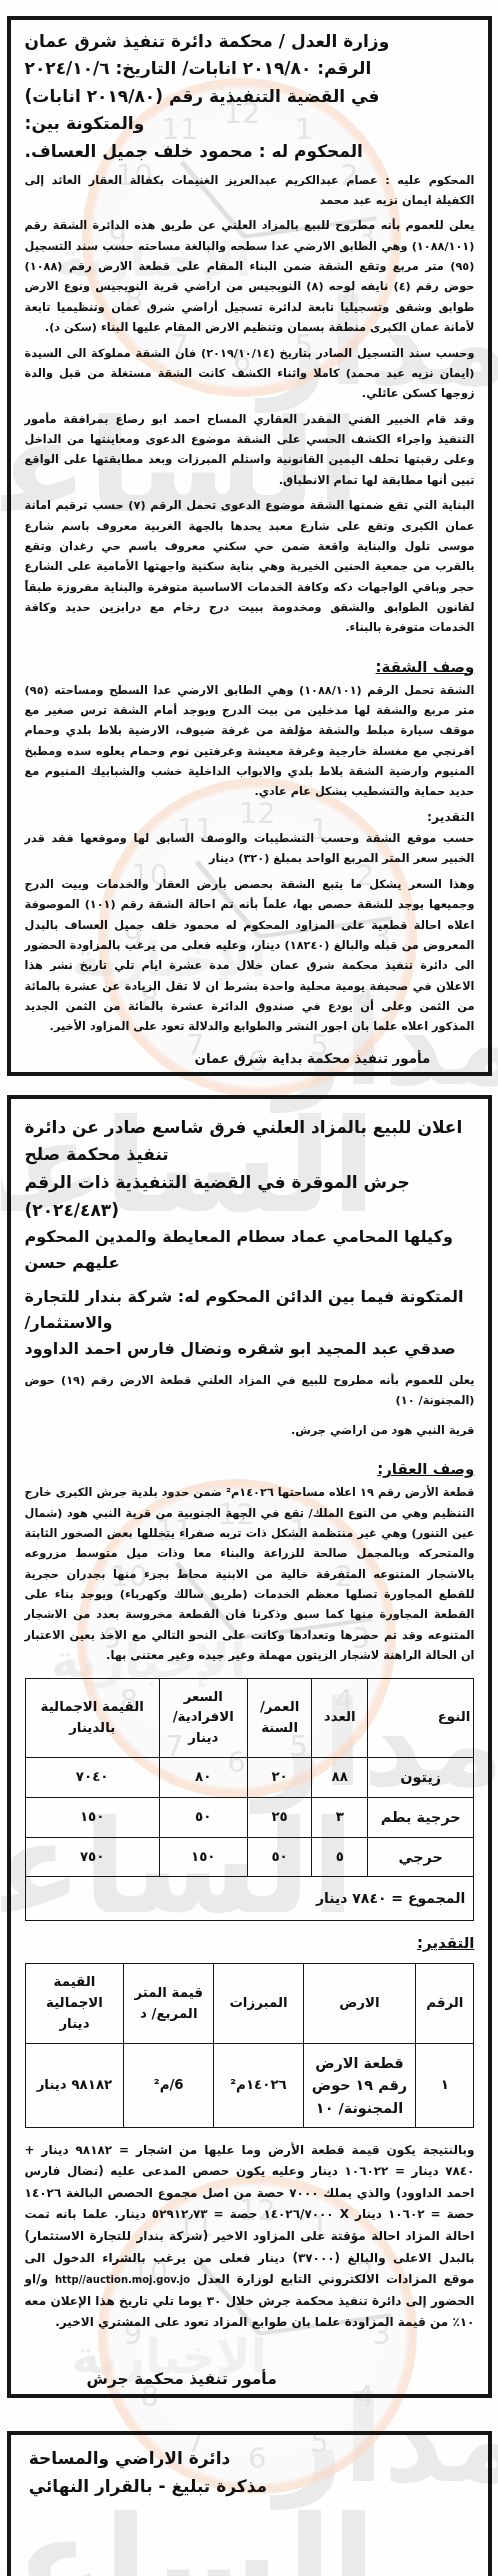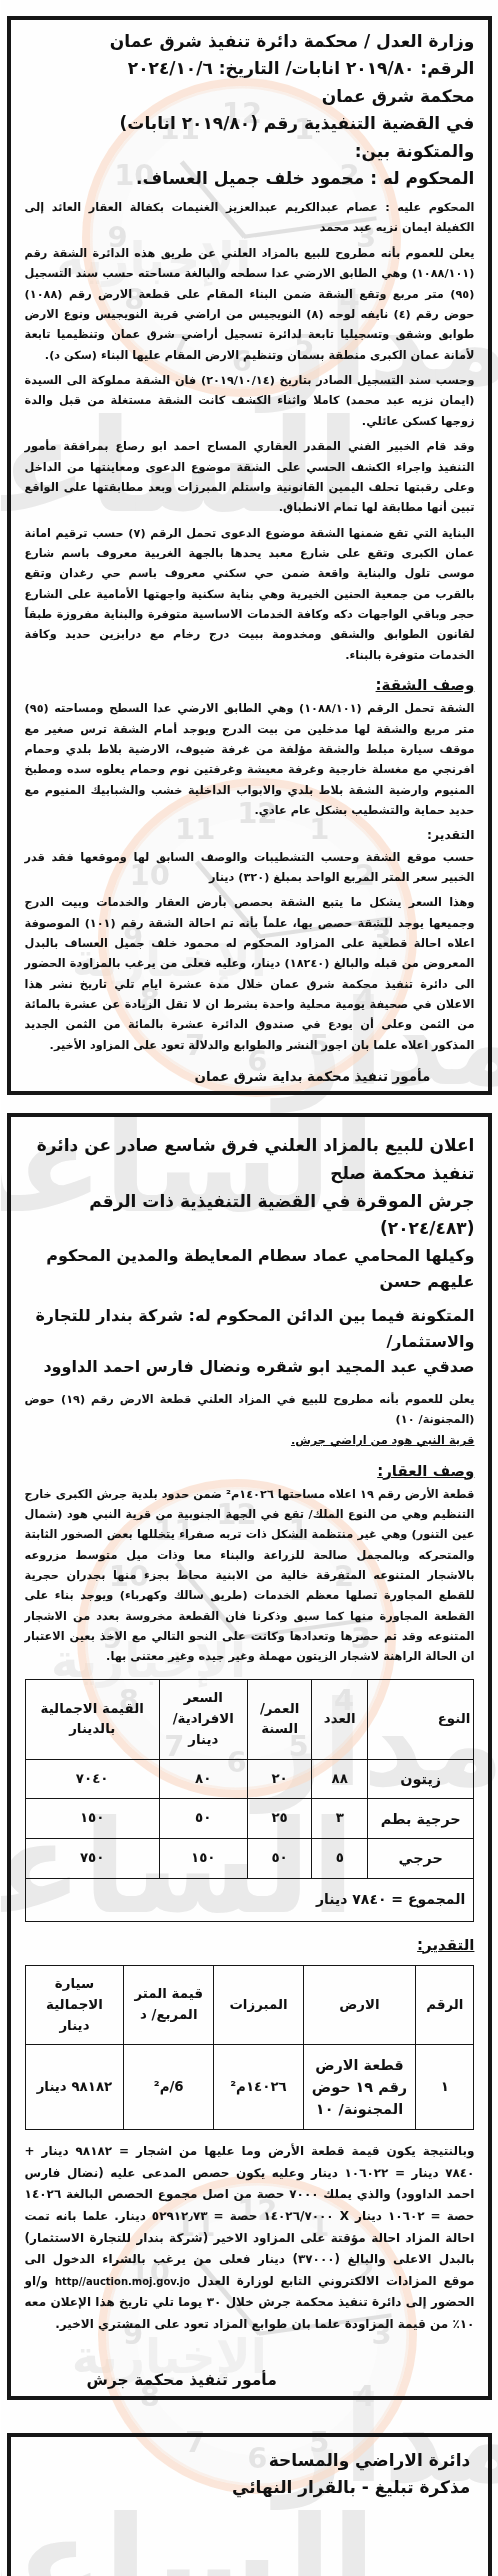--- a/index.html
+++ b/index.html
@@ -22,39 +22,39 @@
   
   .wm-layer { position:absolute; inset:0; z-index:0; pointer-events:none; }
   .wm { position:absolute; width:489px; height:592px; opacity:.55; }
   .wm-clock {
     position:absolute; top:15.5px; right:77px; width:319px; height:319px;
     border-radius:50%;
     border:8.2px solid rgba(246,178,137,.55);
     box-shadow: inset 0 0 0 2.6px rgba(246,178,137,.28), inset 0 0 0 31px rgba(235,235,235,.18);
     background: rgba(242,242,242,.30);
   }
-  .wm-num { position:absolute; transform:translate(-50%,-50%); font-size:29px; font-weight:bold; color:#d0d0d0;text-align:center; }
+  .wm-num { position:absolute; transform:translate(-50%,-50%); font-size:29px; font-weight:normal; color:#d0d0d0;text-align:center; }
   .wm-hand { position:absolute; left:50%; top:50%; background:#c9c9c9; transform-origin:50% 0; }
   .wm-hand.h { width:5.2px; height:98px; }
   .wm-hand.m { width:3.6px; height:134px; }
   .wm-word { position:absolute; font-weight:bold; color:#dadada; line-height:1; white-space:nowrap; }
   .wm-w1 { top:222px; right:-31px; font-size:118px; }
   .wm-w2 { top:340px; right:118px; font-size:129px; }
   .wm-tag { position:absolute; top:170px; right:227px; font-size:47px; font-weight:bold; color:#e0e0e0; }
 
   
   .notice { position:relative; z-index:1; background:transparent; }
   .big-box { margin:0 7.2px; border:4.6px solid #161616; padding:8.2px 13.4px 6.2px; }
-  .headline { text-align:right; font-weight:bold; font-size:17px; line-height:1.62; }
+  .headline { text-align:left; font-weight:bold; font-size:17px; line-height:1.62; }
   .headline.sm { font-size:16px; }
   .para {
     font-size:11.3px; font-weight:bold; text-align:justify; text-align-last:right;
     line-height:1.8; margin-top:5.2px;
   }
-  .subhead { font-size:15px; font-weight:bold; text-decoration:underline; margin-top:10px; }
+  .subhead { font-size:15px; font-weight:bold; text-decoration:underline; margin-top:19px; }
   .label { font-size:12.4px; font-weight:bold; margin-top:6.2px; }
   .sig { font-size:13.4px; font-weight:bold; text-align:left; padding-left:170px; margin-top:13.4px; }
   .sig.center-left { padding-left:62px; }
 
   table { width:100%; border-collapse:collapse; margin-top:11.3px; background:transparent; }
   th, td { border:1.5px solid #161616; font-weight:bold; text-align:center; padding:8.2px 3.1px; font-size:13.4px; line-height:1.55; }
   td.row-label { font-size:14.4px; }
   td.total-cell { text-align:right; font-size:14px; padding:10.3px 8.2px; }
 
   .ltr { direction:ltr; unicode-bidi:embed; font-family:"DejaVu Sans", sans-serif; }
@@ -148,21 +148,20 @@
           <span class="wm-num" style="left: 29.5%; top: 14.493%;">11</span>
           <div class="wm-hand h" style="transform: rotate(140deg);"></div>
           <div class="wm-hand m" style="transform: rotate(262deg);"></div>
         </div>
       </div>
     </div>
 
   <div class="notice big-box" style="min-height:732px;">
     <div class="headline">وزارة العدل / محكمة دائرة تنفيذ شرق عمان</div>
     <div class="headline">الرقم: ٢٠١٩/٨٠ انابات/ التاريخ: ٢٠٢٤/١٠/٦</div>
-    <div class="headline">محكمة شرق عمان</div>
     <div class="headline">في القضية التنفيذية رقم (٢٠١٩/٨٠ انابات)</div>
     <div class="headline">والمتكونة بين:</div>
     <div class="headline">المحكوم له : محمود خلف جميل العساف.</div>
     <div class="para">المحكوم عليه : عصام عبدالكريم عبدالعزيز الغنيمات بكفالة العقار العائد إلى الكفيلة ايمان نزيه عبد محمد</div>
     <div class="para">يعلن للعموم بأنه مطروح للبيع بالمزاد العلني عن طريق هذه الدائرة الشقة رقم (١٠٨٨/١٠١) وهي الطابق الارضي عدا سطحه والبالغة مساحته حسب سند التسجيل (٩٥) متر مربع وتقع الشقة ضمن البناء المقام على قطعة الارض رقم (١٠٨٨) حوض رقم (٤) نايفه لوحه (٨) النويجيس من اراضي قرية النويجيس ونوع الارض طوابق وشقق وتسجيليا تابعة لدائرة تسجيل أراضي شرق عمان وتنظيميا تابعة لأمانة عمان الكبرى منطقة بسمان وتنظيم الارض المقام عليها البناء (سكن د).</div>
     <div class="para">وحسب سند التسجيل الصادر بتاريخ (٢٠١٩/١٠/١٤) فان الشقة مملوكة الى السيدة (ايمان نزيه عبد محمد) كاملا واثناء الكشف كانت الشقة مستغلة من قبل والدة زوجها كسكن عائلي.</div>
     <div class="para">وقد قام الخبير الفني المقدر العقاري المساح احمد ابو رصاع بمرافقة مأمور التنفيذ واجراء الكشف الحسي على الشقة موضوع الدعوى ومعاينتها من الداخل وعلى رقبتها تحلف اليمين القانونية واستلم المبرزات وبعد مطابقتها على الواقع تبين أنها مطابقة لها تمام الانطباق.</div>
     <div class="para">البناية التي تقع ضمنها الشقة موضوع الدعوى تحمل الرقم (٧) حسب ترقيم امانة عمان الكبرى وتقع على شارع معبد يحدها بالجهة الغربية معروف باسم شارع موسى تلول والبناية واقعة ضمن حي سكني معروف باسم حي رغدان وتقع بالقرب من جمعية الحنين الخيرية وهي بناية سكنية واجهتها الأمامية على الشارع حجر وباقي الواجهات دكه وكافة الخدمات الاساسية متوفرة والبناية مفروزة طبقاً لقانون الطوابق والشقق ومخدومة ببيت درج رخام مع درابزين حديد وكافة الخدمات متوفرة بالبناء.</div>
     <div class="subhead">وصف الشقة:</div>
     <div class="para">الشقة تحمل الرقم (١٠٨٨/١٠١) وهي الطابق الارضي عدا السطح ومساحته (٩٥) متر مربع والشقة لها مدخلين من بيت الدرج ويوجد أمام الشقة ترس صغير مع موقف سيارة مبلط والشقة مؤلفة من غرفة ضيوف، الارضية بلاط بلدي وحمام افرنجي مع مغسلة خارجية وغرفة معيشة وغرفتين نوم وحمام يعلوه سده ومطبخ المنيوم وارضية الشقة بلاط بلدي والابواب الداخلية خشب والشبابيك المنيوم مع حديد حماية والتشطيب بشكل عام عادي.</div>
@@ -172,21 +171,21 @@
     <div class="sig">مأمور تنفيذ محكمة بداية شرق عمان</div>
   </div>
 
   <div class="notice big-box mt36" style="min-height:981px;">
     <div class="headline" style="margin-top:7.2px;">اعلان للبيع بالمزاد العلني فرق شاسع صادر عن دائرة تنفيذ محكمة صلح</div>
     <div class="headline">جرش الموقرة في القضية التنفيذية ذات الرقم (٢٠٢٤/٤٨٣)</div>
     <div class="headline sm">وكيلها المحامي عماد سطام المعايطة والمدين المحكوم عليهم حسن</div>
     <div class="headline sm" style="margin-top:8.2px;">المتكونة فيما بين الدائن المحكوم له: شركة بندار للتجارة والاستثمار/</div>
     <div class="headline sm">صدقي عبد المجيد ابو شقره ونضال فارس احمد الداوود</div>
     <div class="para" style="margin-top:9.3px;">يعلن للعموم بأنه مطروح للبيع في المزاد العلني قطعة الارض رقم (١٩) حوض (المجنونة/ ١٠)</div>
-    <div class="para" style="margin-top:1px;text-decoration:underline;">قرية النبي هود من اراضي جرش.</div>
+    <div class="para" style="margin-top:9px;">قرية النبي هود من اراضي جرش.</div>
     <div class="subhead">وصف العقار:</div>
     <div class="para">قطعة الأرض رقم ١٩ اعلاه مساحتها ١٤٠٢٦م² ضمن حدود بلدية جرش الكبرى خارج التنظيم وهي من النوع الملك/ تقع في الجهة الجنوبية من قرية النبي هود (شمال عين التنور) وهي غير منتظمة الشكل ذات تربه صفراء يتخللها بعض الصخور الثابتة والمتحركه وبالمجمل صالحة للزراعة والبناء معا وذات ميل متوسط مزروعه بالاشجار المتنوعه المتفرقة خالية من الابنية محاط بجزء منها بجدران حجرية للقطع المجاورة تصلها معظم الخدمات (طريق سالك وكهرباء) ويوجد بناء على القطعة المجاورة منها كما سبق وذكرنا فان القطعة مخروسة بعدد من الاشجار المتنوعه وقد تم حصرها وتعدادها وكانت على النحو التالي مع الاخذ بعين الاعتبار ان الحالة الراهنة لاشجار الزيتون مهملة وغير جيده وغير معتنى بها.</div>
 
     <table>
       <thead>
         <tr>
           <th style="width:23%;text-align:right;">النوع</th>
           <th style="width:12%;">العدد</th>
           <th style="width:14%;">العمر/ السنة</th>
           <th style="width:19%;">السعر الافرادية/ دينار</th>
@@ -223,21 +222,21 @@
 
     <div class="subhead" style="margin-top:13.4px;">التقدير:</div>
 
     <table>
       <thead>
         <tr>
           <th style="width:13%;">الرقم</th>
           <th style="width:25%;">الارض</th>
           <th style="width:20%;">المبرزات</th>
           <th style="width:20%;">قيمة المتر المربع/ د</th>
-          <th style="width:22%;">سيارة الاجمالية دينار</th>
+          <th style="width:22%;">القيمة الاجمالية دينار</th>
         </tr>
       </thead>
       <tbody>
         <tr>
           <td>١</td>
           <td class="row-label">قطعة الارض رقم ١٩ حوض المجنونة/ ١٠</td>
           <td>١٤٠٢٦م²</td>
           <td>6/م²</td>
           <td>٩٨١٨٢ دينار</td>
         </tr>

